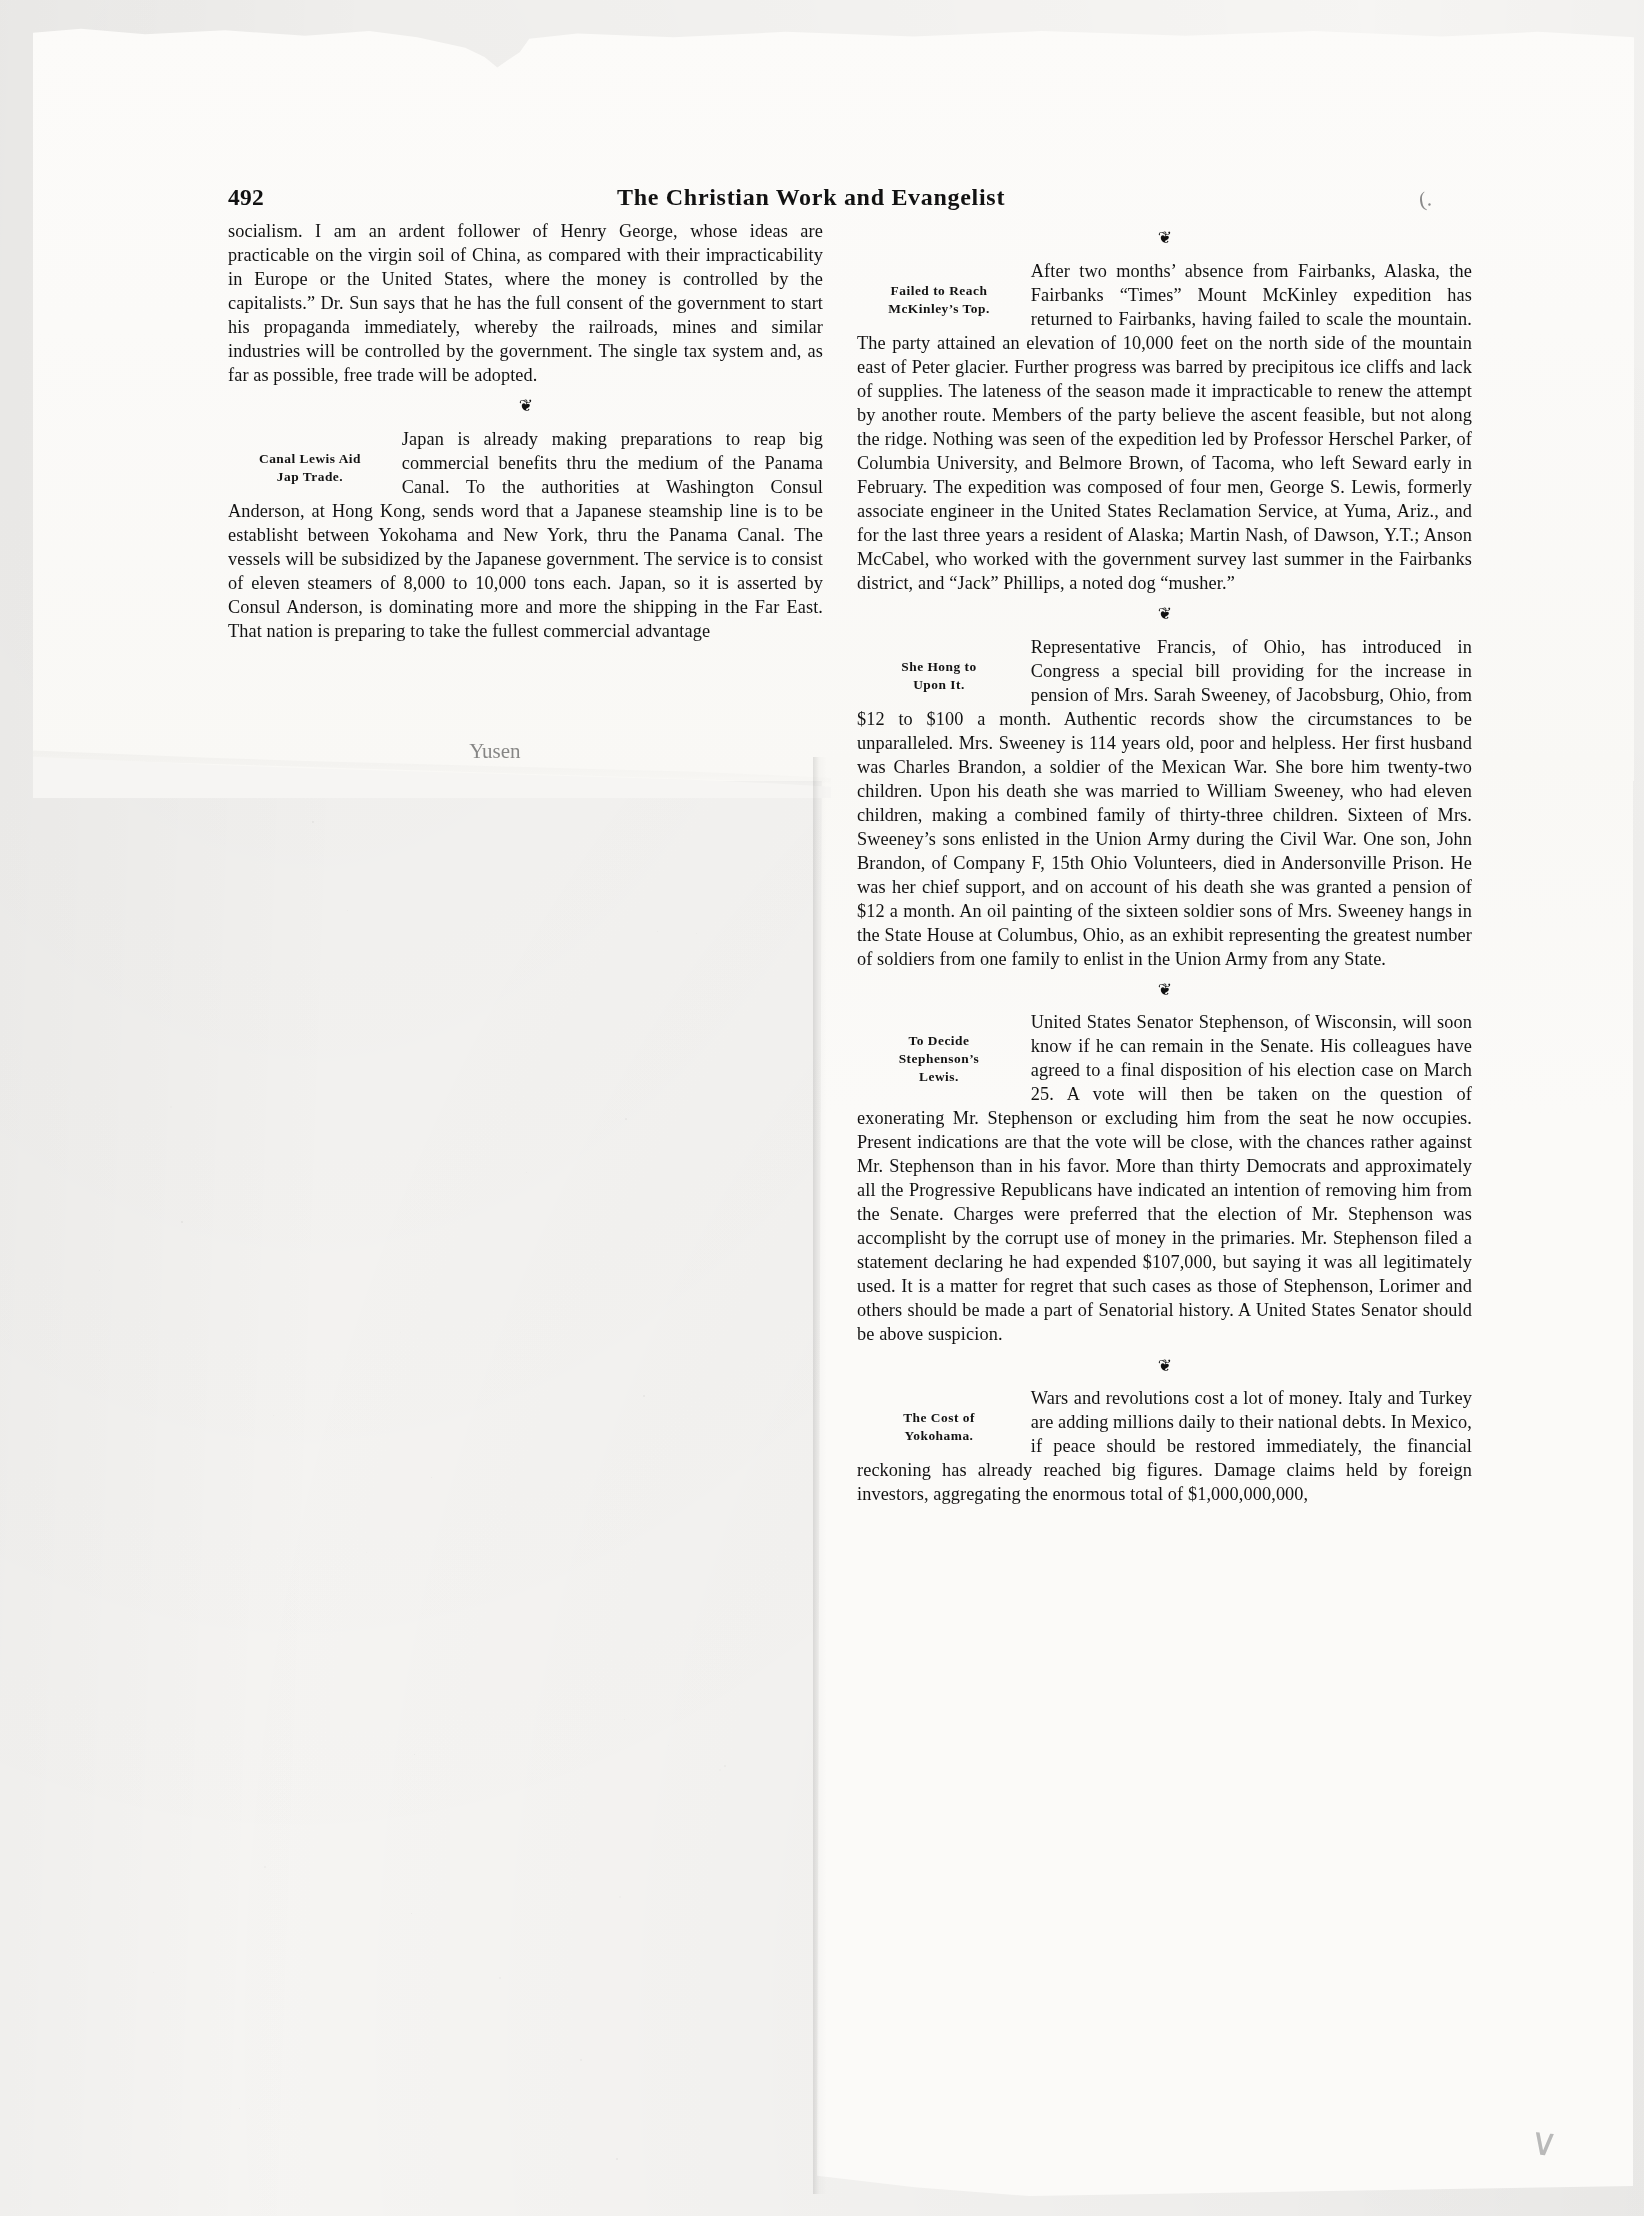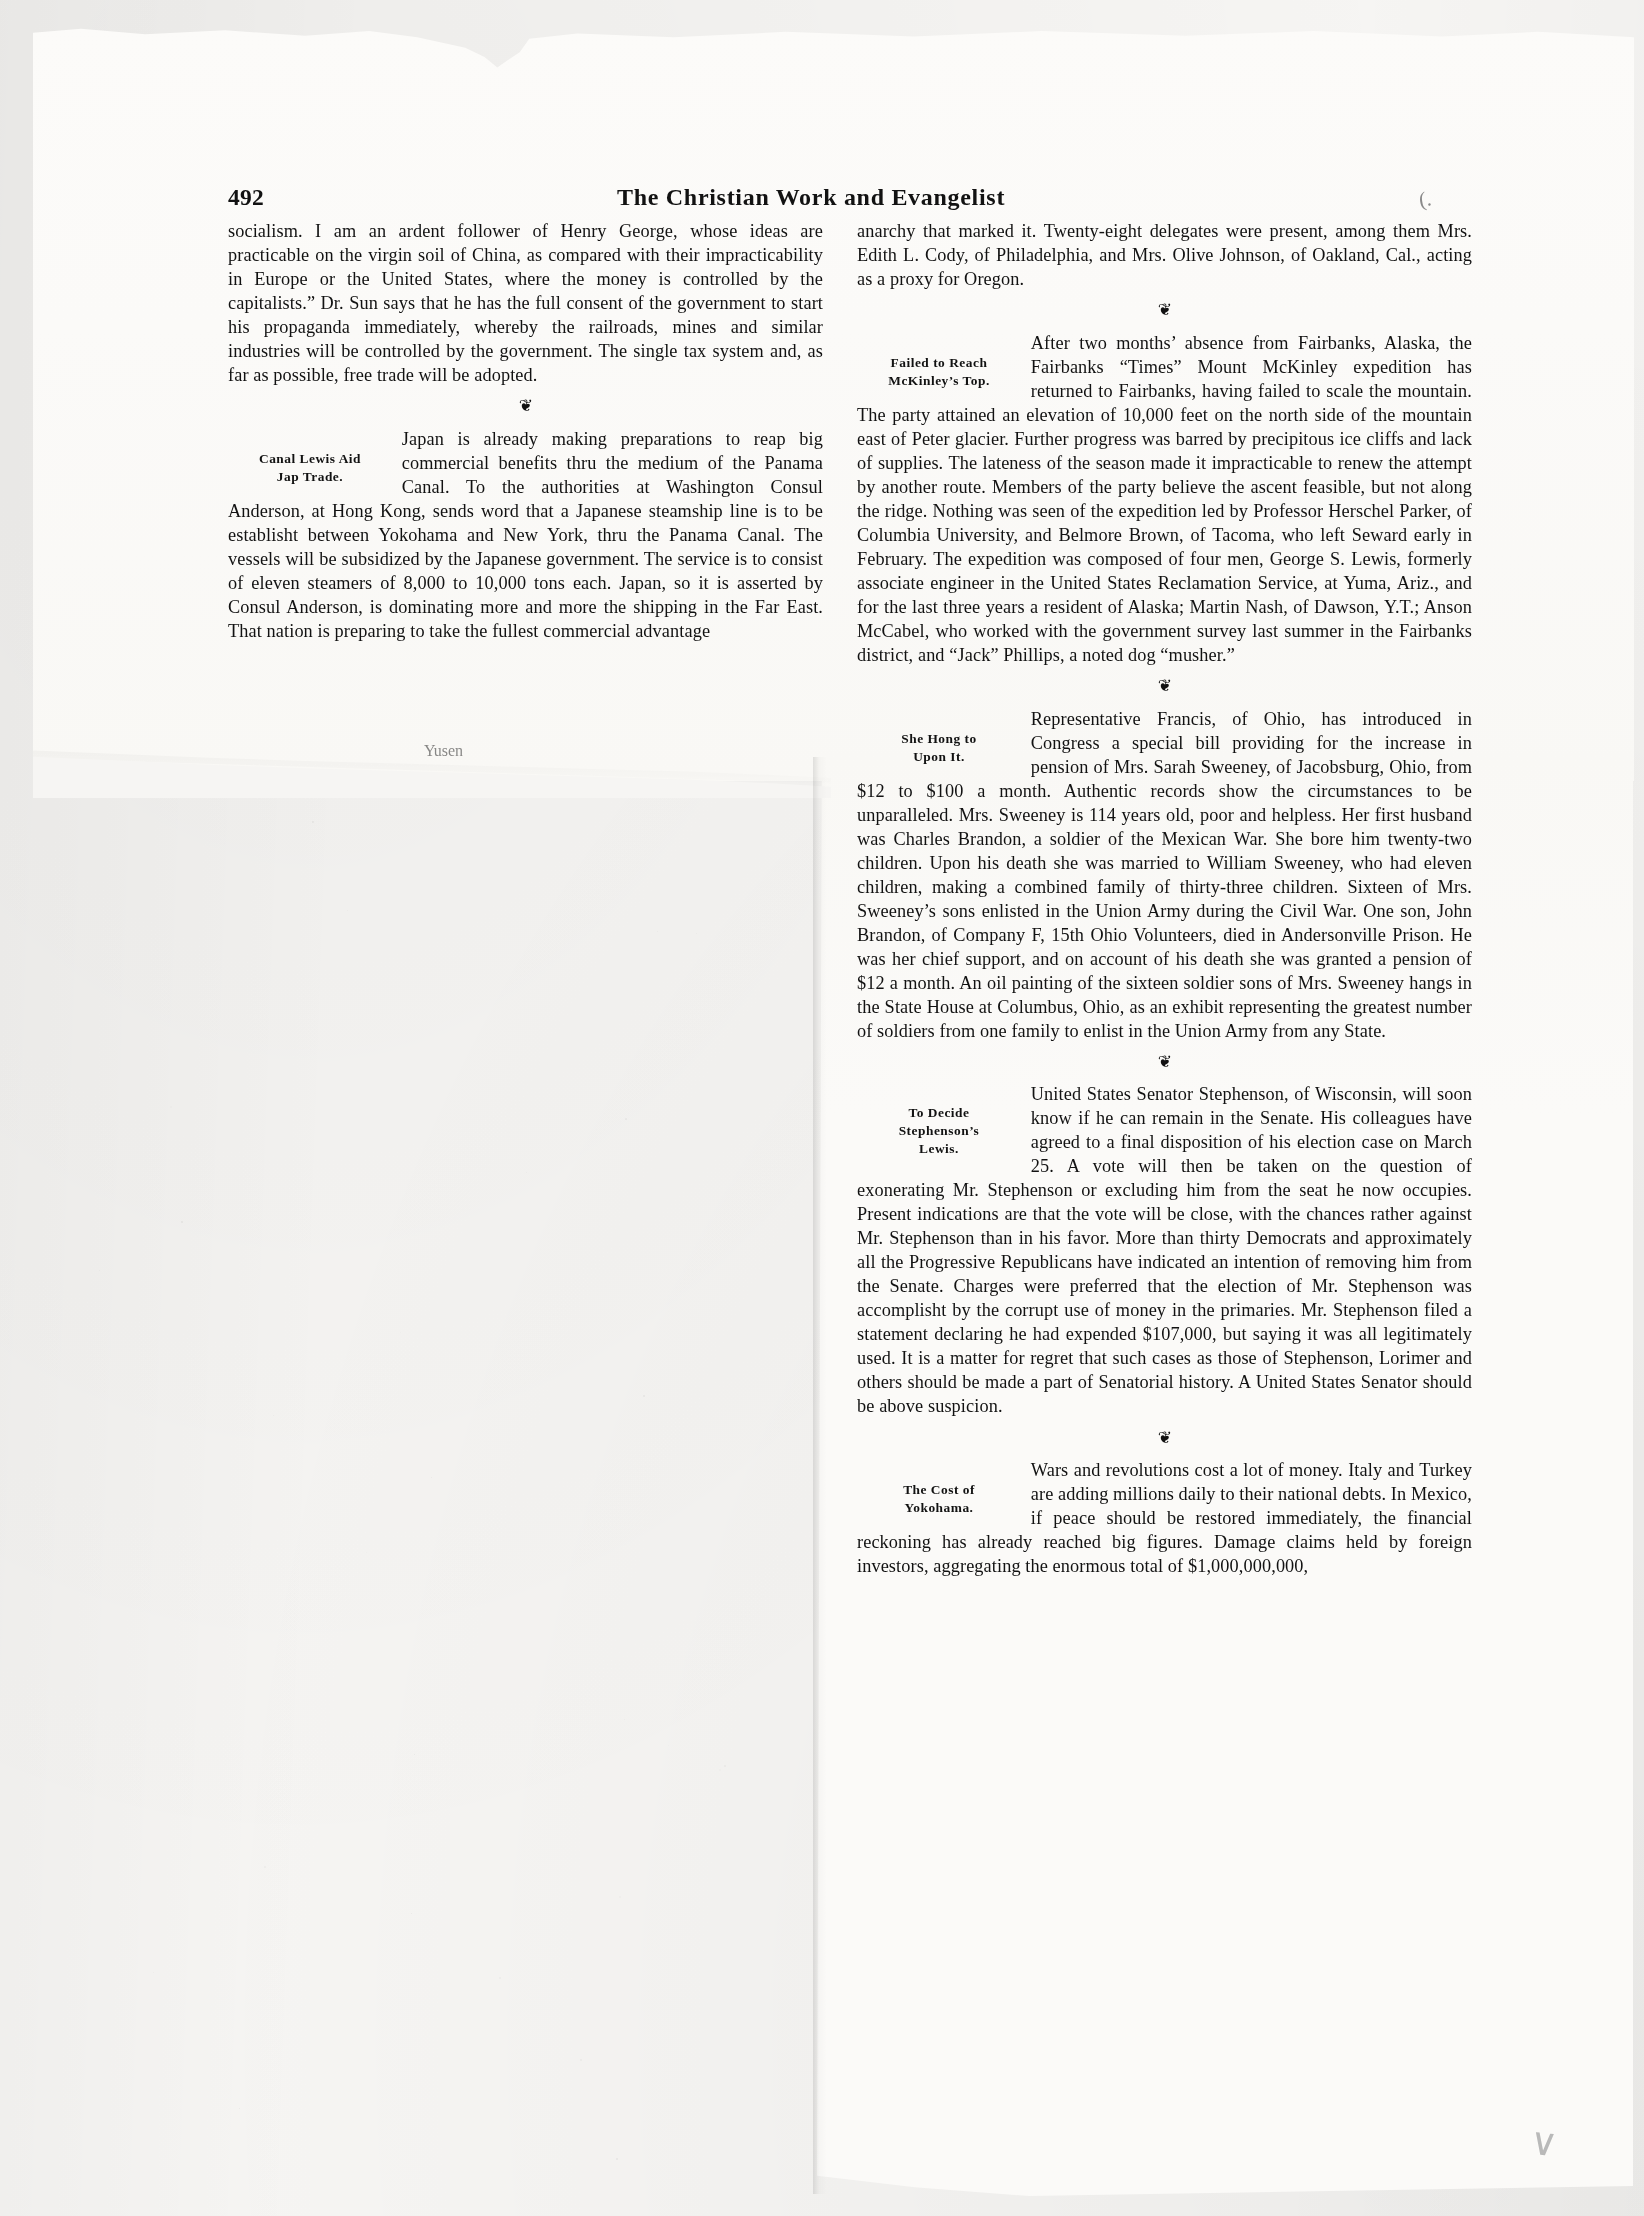--- a/index.html
+++ b/index.html
@@ -81,21 +81,21 @@
   .sidehead{float:left;width:164px;margin:0 9.8px 0 0;text-align:center;
             font-weight:bold;font-size:13.4px;line-height:18px;letter-spacing:0.5px;
             font-family:Liberation Serif, serif;}
   .sidehead.three{padding-top:22px;}
   .sidehead.two{padding-top:23px;}
   .lead-indent{display:block;}
 
   .clearer{clear:both;}
 
   
-  #left-tail{position:absolute;left:244px;width:595px;font-size:16px;
+  #left-tail{position:absolute;left:233px;width:595px;font-size:21px;
              line-height:24px;color:#2a2a2a;opacity:.55;}
   #left-tail .ghost{opacity:.35;}
 
   
   .corner-pencil{position:absolute;left:1530px;top:2120px;font-size:38px;
                  color:#b9b9b9;transform:rotate(6deg);
                  font-family:"Liberation Serif",serif;}
 
   
   .speckle{position:absolute;border-radius:50%;background:rgba(0,0,0,.18);}
@@ -227,21 +227,20 @@
       <div class="clearer"></div>
     </div>
   </div>
 
   <div id="left-tail" style="top:739px;">
     <span class="ghost">&nbsp;&nbsp;&nbsp;&nbsp;&nbsp;&nbsp;&nbsp;&nbsp;&nbsp;&nbsp;&nbsp;&nbsp;&nbsp;&nbsp;&nbsp;&nbsp;&nbsp;&nbsp;&nbsp;&nbsp;&nbsp;&nbsp;&nbsp;&nbsp;&nbsp;&nbsp;&nbsp;&nbsp;&nbsp;&nbsp;&nbsp;&nbsp;&nbsp;&nbsp;&nbsp;&nbsp;&nbsp;&nbsp;&nbsp;&nbsp;&nbsp;&nbsp;&nbsp;&nbsp;&nbsp;</span><span>Yusen</span>
   </div>
 
   <div class="col" id="col-right">
 
-    <p class="para">anarchy that marked it. Twenty-eight delegates were present, among them Mrs. Edith L. Cody, of Philadelphia, and Mrs. Olive Johnson, of Oakland, Cal., acting as a proxy for Oregon.</p>
 
     <div class="fleuron">
       <span>❦</span>
     </div>
 
     <div>
       <div class="sidehead two">
         <span class="lead-indent">Failed to Reach</span>
         <span class="lead-indent">McKinley’s Top.</span>
       </div>

